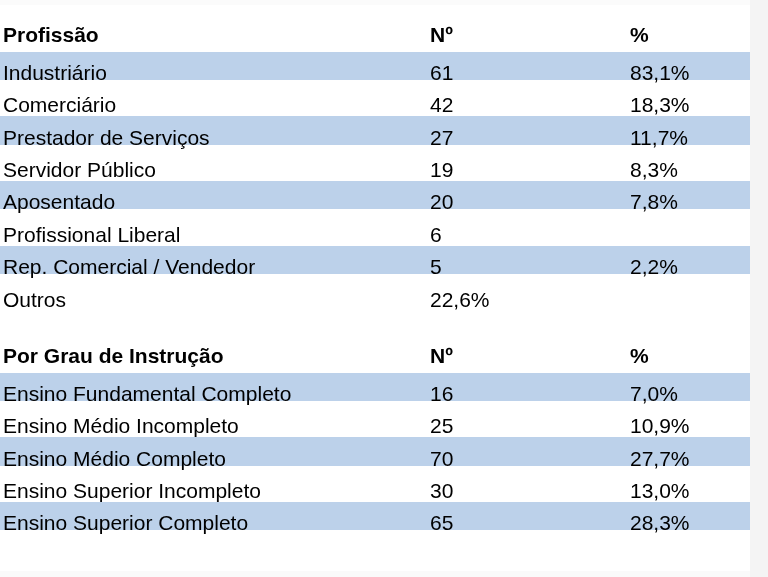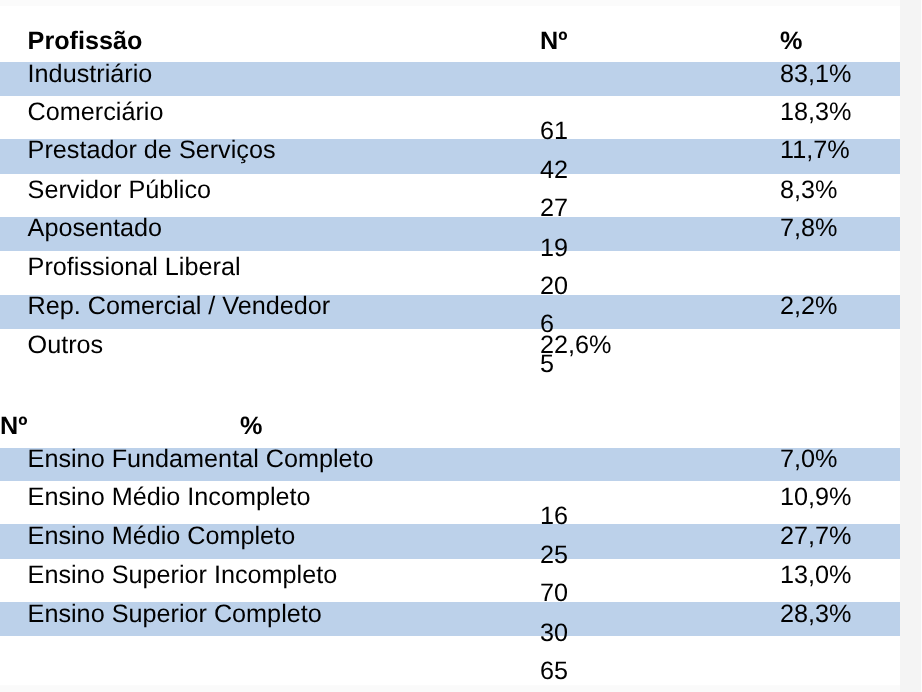--- a/index.html
+++ b/index.html
@@ -11,41 +11,41 @@
     color: #000000;
     font-family: "Liberation Sans", sans-serif;
     overflow: hidden;
   }
   .tbl { position: absolute; left: 0; width: 750px; }
   .tbl-0 { top: 18px; }
   .tbl-1 { top: 339px; }
   .row {
     display: flex;
     height: 32.4px;
-    align-items: flex-start;
+    align-items: flex-end;
     font-size: 21px;
     line-height: 1;
   }
   .row.hdr {
     font-weight: bold;
     height: 32.5px;
     align-items: flex-end;
     padding-bottom: 6px;
     box-sizing: border-box;
   }
   
   .rows .row:nth-child(odd) {
     background: linear-gradient(
       to bottom,
       #ffffff 0, #ffffff 1px,
       var(--stripe) 1px, var(--stripe) calc(100% - 3px),
       #ffffff calc(100% - 3px), #ffffff 100%
     );
   }
-  .c1 { flex: 0 0 430px; padding-left: 3px; box-sizing: border-box; white-space: nowrap; margin-left: 20px; }
+  .c1 { flex: 0 0 430px; padding-left: 3px; box-sizing: border-box; white-space: nowrap; }
   .c2 { flex: 0 0 200px; white-space: nowrap; margin-top: 48px; }
   .c3 { flex: 1 1 auto; white-space: nowrap; }
   .strip { position: absolute; }
   .strip-right { top: 0; right: 0; width: 18px; height: 100%; background: var(--margin); }
   .strip-top { top: 0; left: 0; width: 750px; height: 5px; background: #fbfbfb; }
   .strip-bottom { bottom: 0; left: 0; width: 750px; height: 6px; background: #fafafa; }
 </style>
 </head>
 <body>
 
@@ -94,20 +94,21 @@
         </div>
         <div class="row">
           <div class="c1">Outros</div>
           <div class="c3">22,6%</div>
         </div>
       </div>
   </section>
 
   <section class="tbl tbl-1">
     <div class="row hdr">
+      <div class="c1">Por Grau de Instrução</div>
       <div class="c2">Nº</div>
       <div class="c3">%</div>
     </div>
     <div class="rows">
         <div class="row">
           <div class="c1">Ensino Fundamental Completo</div>
           <div class="c2">16</div>
           <div class="c3">7,0%</div>
         </div>
         <div class="row">

